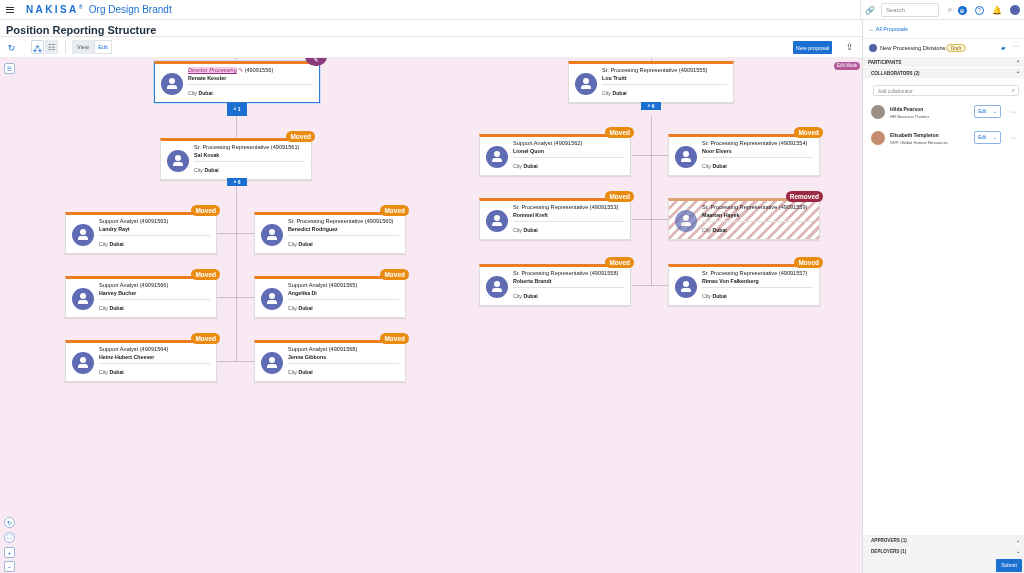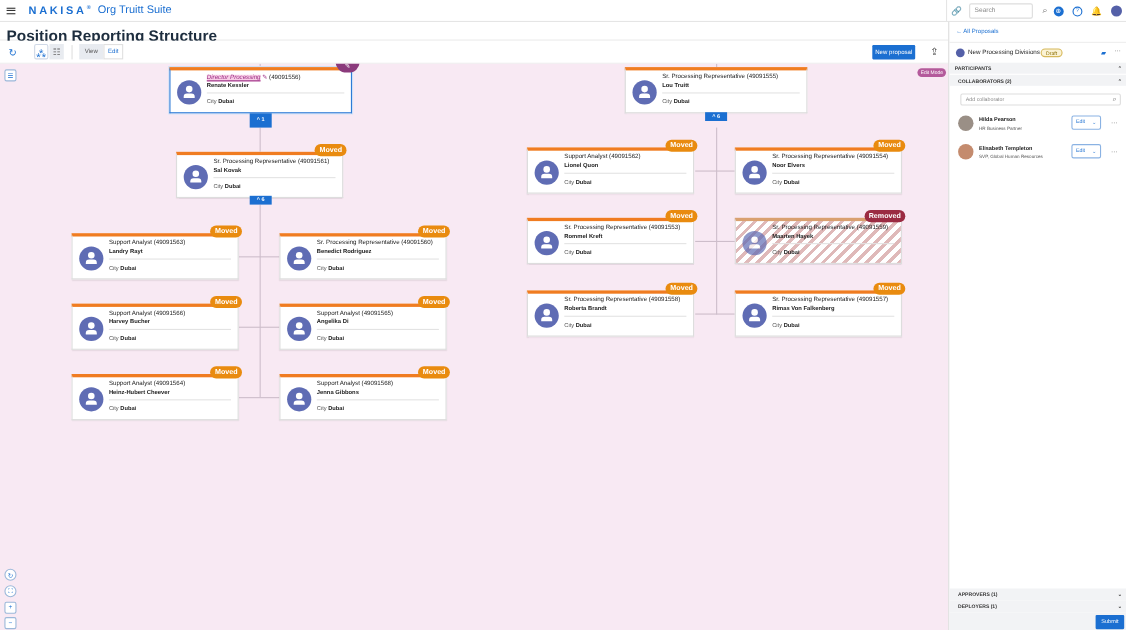--- a/index.html
+++ b/index.html
@@ -10,21 +10,21 @@
 .brand{margin-left:12px;font-size:10px;color:#1b6fd1;letter-spacing:2.4px;font-weight:bold}
 .brand sup{font-size:5px}
 .suite{margin-left:4px;font-size:10px;color:#1b6fd1}
 .top-right{position:absolute;right:0;top:0;height:20px;display:flex;align-items:center;width:164px;border-left:1px solid #e5e5e5}
 .tr-icon{width:12px;height:12px;display:flex;align-items:center;justify-content:center;font-size:8px;color:#1b6fd1;margin:0 4px}
 .search{width:72px;height:14px;border:1px solid #ddd;border-radius:2px;font-size:6px;color:#888;padding:3px 4px;position:relative}
 .search .mag{position:absolute;right:-14px;top:1px;font-size:8px;color:#666}
 .circle-b{width:9px;height:9px;border-radius:50%;background:#1b6fd1;color:#fff;font-size:6px;display:flex;align-items:center;justify-content:center}
 .circle-o{width:9px;height:9px;border-radius:50%;border:1.5px solid #1b6fd1;color:#1b6fd1;font-size:5px;display:flex;align-items:center;justify-content:center}
 .avatar-top{width:10px;height:10px;border-radius:50%;background:#5460a8}
-.titlebar{position:absolute;left:0;top:20px;width:862px;height:17px;border-bottom:1px solid #e7e7e7;font-size:14px;font-weight:bold;padding:4px 6px;background:#fff}
+.titlebar{position:absolute;left:0;top:20px;width:862px;height:17px;border-bottom:1px solid #e7e7e7;font-size:11px;font-weight:bold;padding:4px 6px;background:#fff}
 .toolbar{position:absolute;left:0;top:37px;width:862px;height:21px;background:#fff;border-bottom:1px solid #eee}
 .tb{position:absolute;display:flex;align-items:center;justify-content:center;font-size:5.5px}
 .canvas{position:absolute;left:0;top:58px;width:862px;height:515px;background:#f8e9f3;overflow:hidden}
 .card{position:absolute;width:152px;height:42px;background:#fff;border:1px solid #ddd;border-top:3px solid #f07c21;box-shadow:0 1px 1px rgba(0,0,0,.08)}
 .card .av{position:absolute;left:6px;top:9px;width:22px;height:22px;border-radius:50%;background:#5f6cb4}
 .card .av:before{content:"";position:absolute;left:8px;top:5px;width:6px;height:6px;border-radius:50%;background:#fff}
 .card .av:after{content:"";position:absolute;left:6px;top:12px;width:10px;height:4px;border-radius:3px 3px 0 0;background:#fff}
 .card .t{position:absolute;left:33px;top:3px;font-size:5.6px;white-space:nowrap;color:#222}
 .card .n{position:absolute;left:33px;top:11px;font-size:5.3px;font-weight:bold;white-space:nowrap;color:#222}
 .card .div{position:absolute;left:33px;right:6px;top:20px;height:1px;background:#e3e3e3}
@@ -48,21 +48,21 @@
 .collab .rl{position:absolute;left:19px;top:10px;font-size:4.2px;color:#555}
 .collab .ed{position:absolute;left:103px;top:1px;width:27px;height:13px;border:1px solid #8ab2e3;border-radius:2px;font-size:4.8px;color:#1b6fd1;display:flex;align-items:center;justify-content:space-around}
 .collab .more{position:absolute;left:139px;top:4px;font-size:6px;color:#777}
 </style>
 </head>
 <body>
 
 <div class="topbar">
   <div class="hamb"></div>
   <span class="brand"><span>NAKISA</span><sup>®</sup></span>
-  <span class="suite">Org Truitt Suite</span>
+  <span class="suite">Org Design Brandt</span>
   <div class="top-right">
     <div class="tr-icon" style="margin-left:4px">🔗</div>
     <div class="search" style="margin-left:2px"><span>Search</span><span class="mag">⌕</span></div>
     <div style="width:18px"></div>
     <div class="tr-icon">
         <div class="circle-b">⊕</div>
       </div>
     <div class="tr-icon">
         <div class="circle-o">?</div>
       </div>

